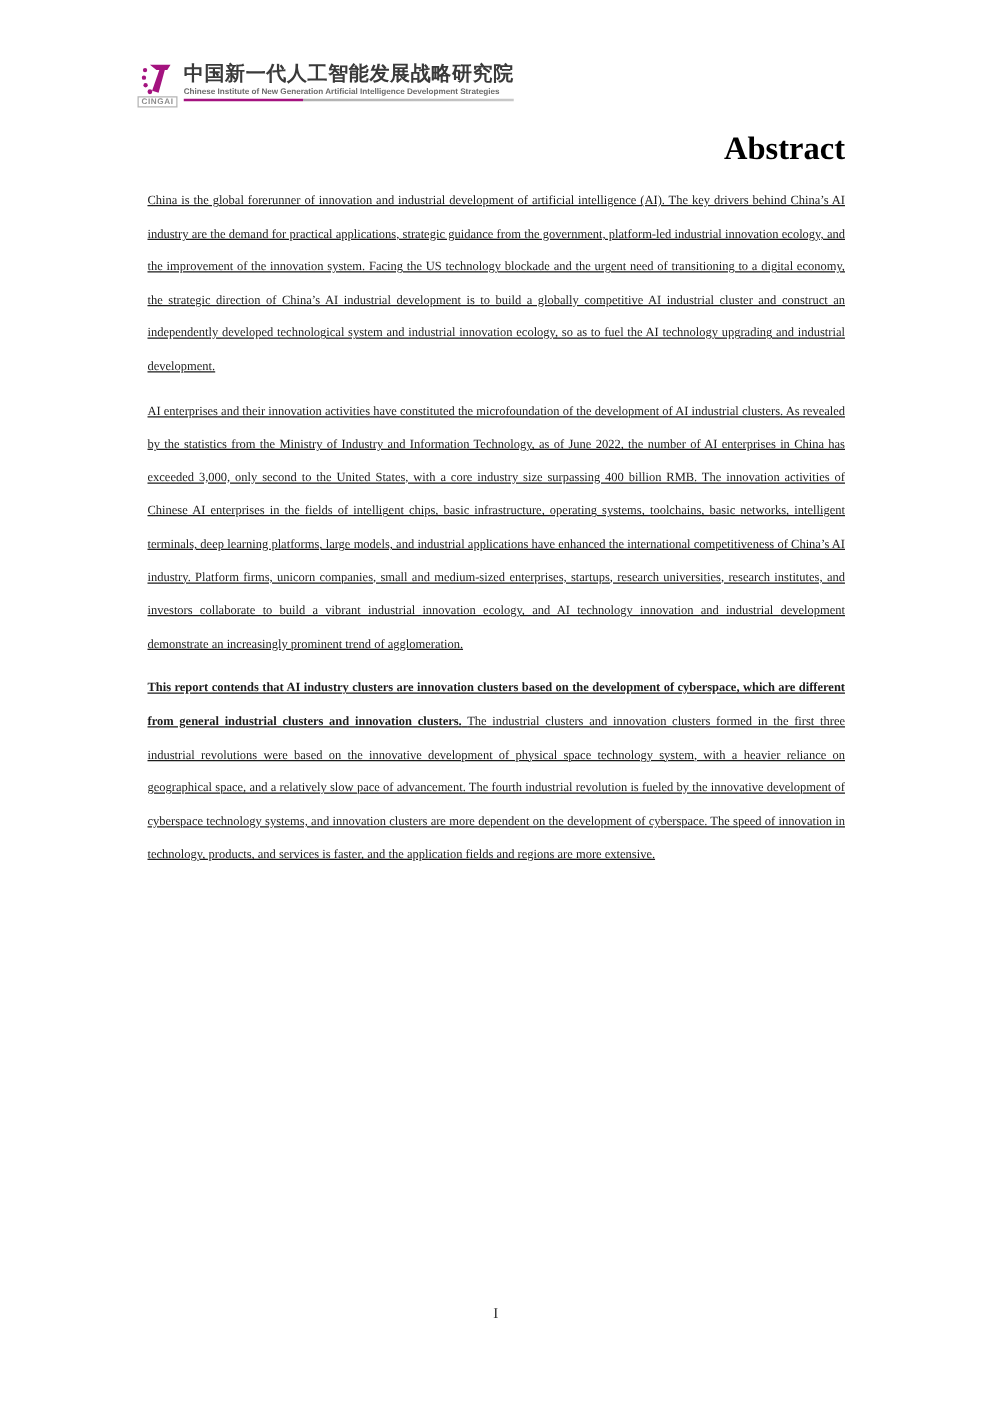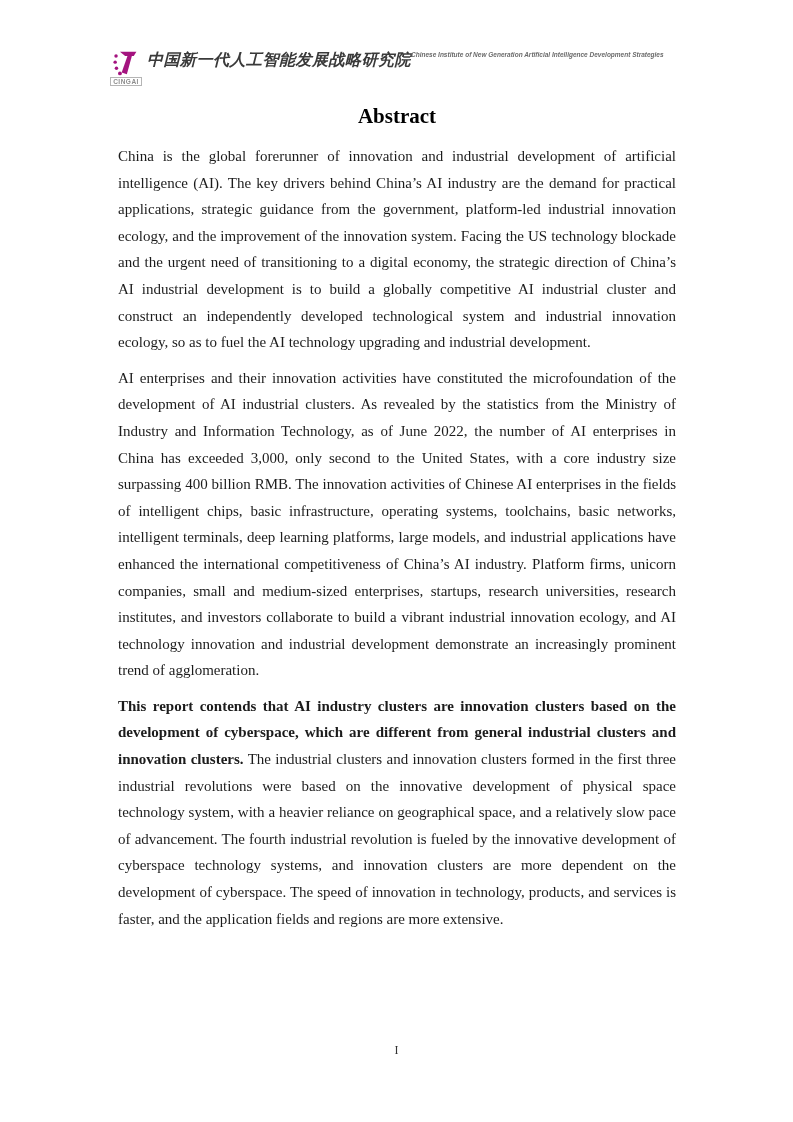--- a/index.html
+++ b/index.html
@@ -33,21 +33,21 @@
     font-family: "Liberation Sans", sans-serif;
     font-size: 6.5px;
     font-weight: bold;
     letter-spacing: 0.5px;
     color: #8c8c8c;
     border: 0.5px solid #b5b5b5;
     padding: 0 2px;
     margin-top: 1px;
     line-height: 7px;
   }
-  .logo-text { display: flex; flex-direction: row; font-style: italic; }
+  .logo-text { display: flex; flex-direction: column; }
   .logo-name-zh {
     font-family: "Liberation Sans", sans-serif;
     font-size: 16px;
     font-weight: bold;
     color: #3a3a3a;
     letter-spacing: 0.5px;
     line-height: 19px;
     white-space: nowrap;
   }
   .logo-name-en {
@@ -68,31 +68,32 @@
   }
 
   
   .doc {
     position: absolute;
     left: 118px;
     top: 104px;
     width: 558px;
   }
   .doc-title {
-    font-size: 21px;
+    font-size: 26px;
     font-weight: bold;
-    text-align: center;
+    text-align: right;
     color: #000000;
     margin: 0 0 14px 0;
   }
   .doc p {
-    font-size: 15px;
+    font-size: 10px;
     line-height: 26.6px;
     text-align: justify;
     margin: 0 0 9px 0;
+    text-decoration: underline;
   }
   .doc p b { font-weight: bold; }
 
   
   .page-footer {
     position: absolute;
     left: 0;
     right: 0;
     bottom: 64px;
     text-align: center;

